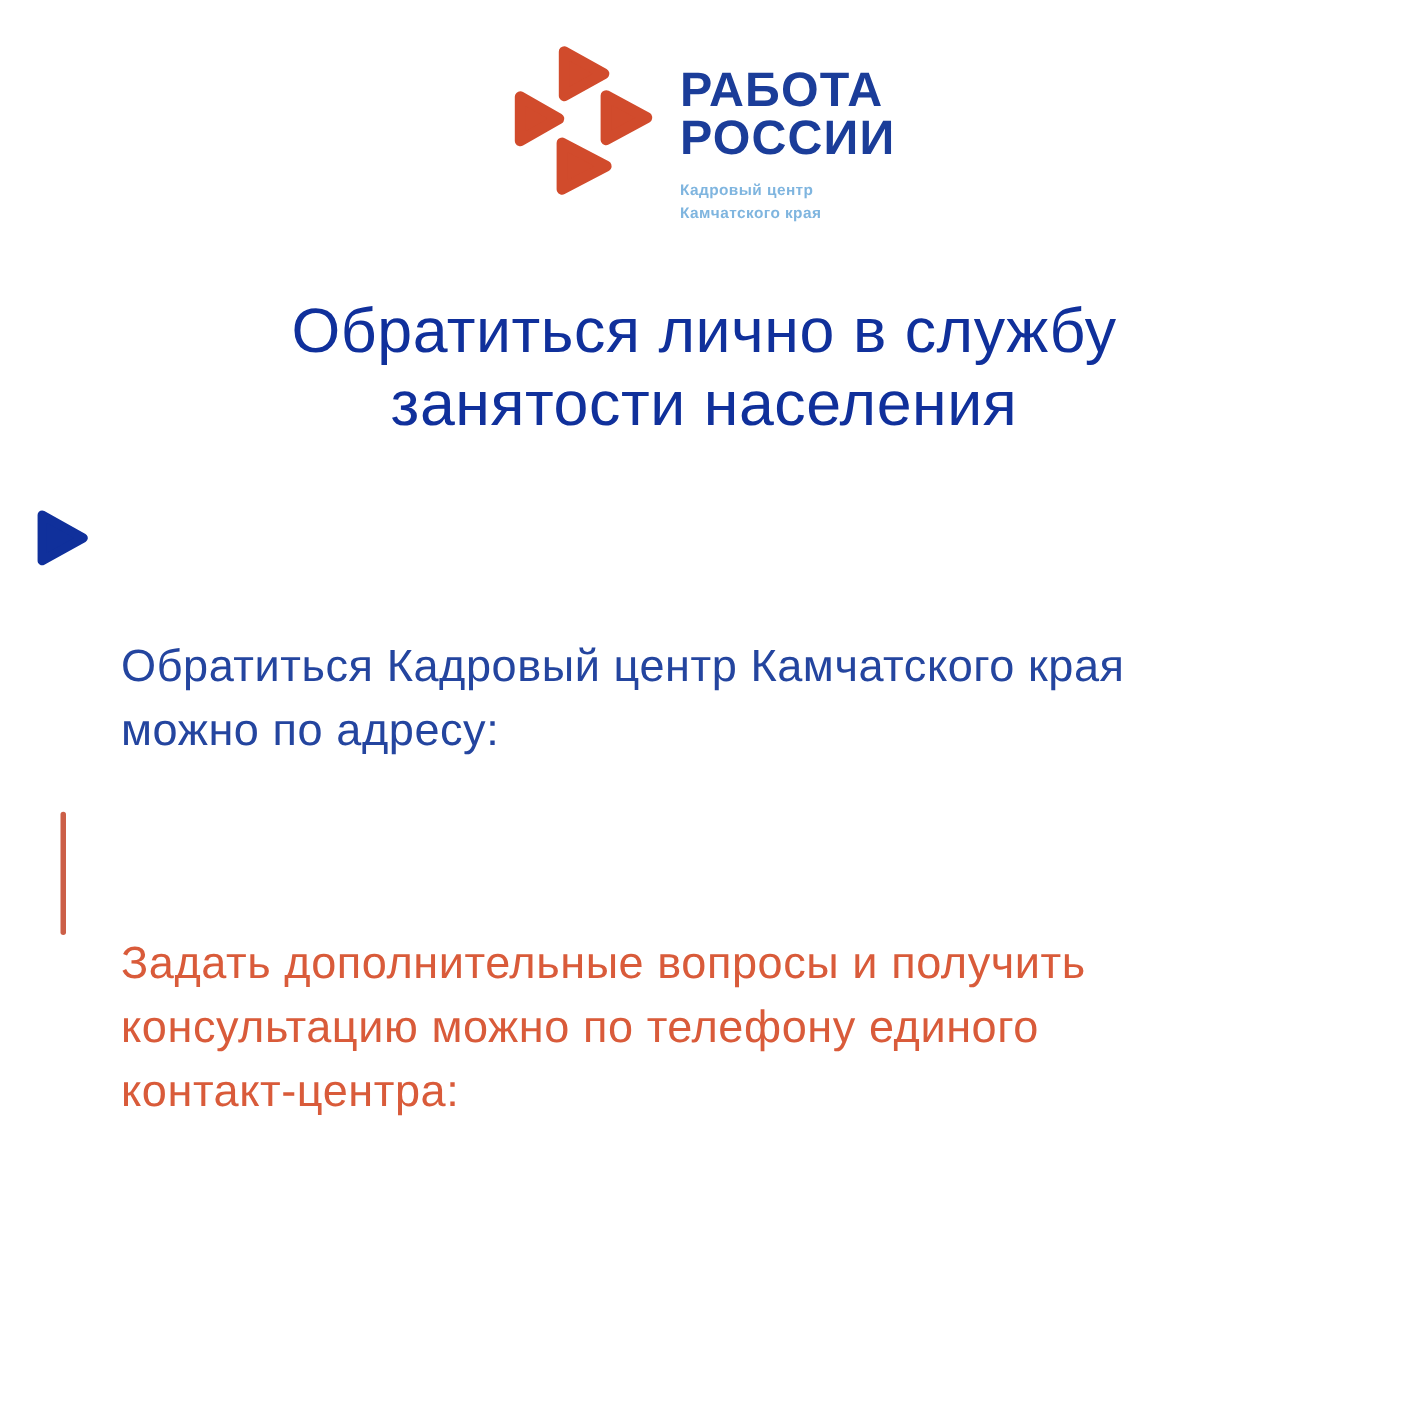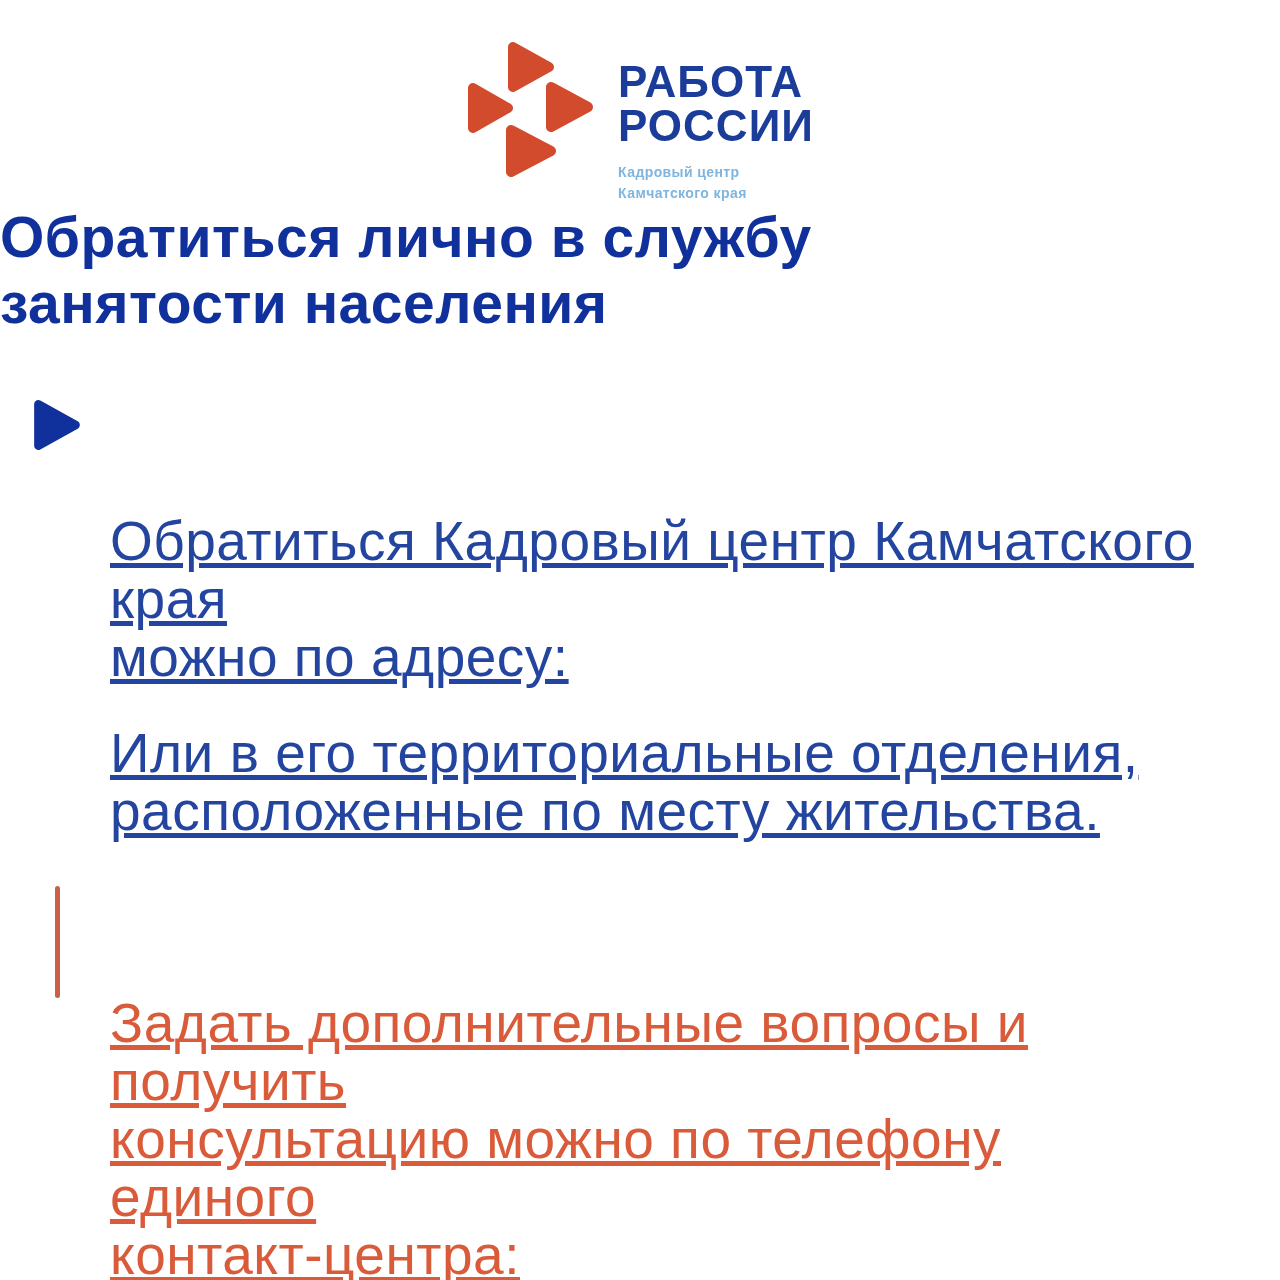--- a/index.html
+++ b/index.html
@@ -43,41 +43,41 @@
     color: var(--light-blue);
     font-size: 14px;
     font-weight: 700;
     line-height: 21px;
     letter-spacing: 0.4px;
     white-space: pre-line;
   }
 
   
   .heading {
-    text-align: left;
+    margin-top: 64px;
+    text-align: center;
     color: var(--blue-heading);
     font-size: 57px;
-    font-weight: 700;
+    font-weight: 400;
     line-height: 66px;
     letter-spacing: 0.5px;
     white-space: pre-line;
   }
 
   
   .content { margin-top: 60px; padding: 0 80px 0 110px; }
   .para {
     color: var(--blue-body);
-    font-size: 55px;
+    font-size: 41px;
     font-weight: 400;
     line-height: 58px;
     letter-spacing: 0.5px;
     white-space: pre-line;
     margin-bottom: 38px;
     position: relative;
-    text-decoration: underline;
   }
   .para.bulleted .bullet-icon {
     position: absolute;
     left: -78px;
     top: 2px;
     width: 50px;
     height: 54px;
     color: var(--blue-heading);
   }
   .para.highlight { color: var(--orange-text); }
@@ -120,22 +120,20 @@
 
     <div class="para bulleted">
       <svg class="bullet-icon" viewBox="0 0 48 52" aria-hidden="true">
         <path d="M6,6 L42,26 L6,46 Z" fill="currentColor" stroke="currentColor" stroke-width="8" stroke-linejoin="round"></path>
       </svg>
       <span>Обратиться Кадровый центр Камчатского края
 можно по адресу:</span>
     </div>
 
 
-    <div class="para">Или в его территориальные отделения,
-расположенные по месту жительства.</div>
 
     <div class="para highlight">
       <span class="accent-bar"></span>
       <span>Задать дополнительные вопросы и получить
 консультацию можно по телефону единого
 контакт-центра:</span>
     </div>
 
   </div>
 </div>

